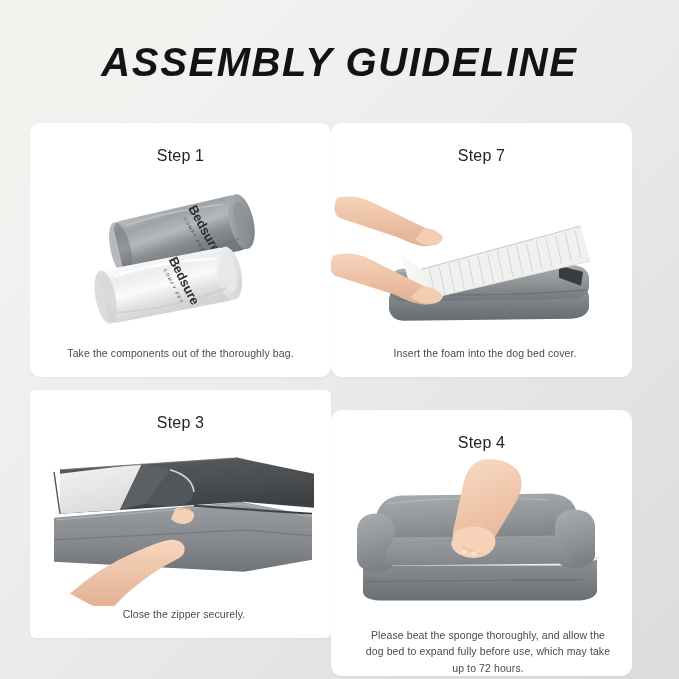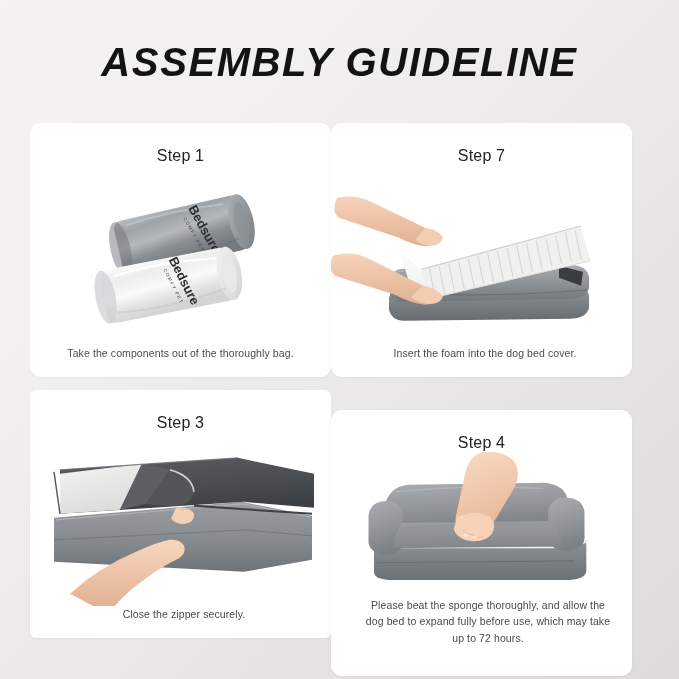--- a/index.html
+++ b/index.html
@@ -35,21 +35,21 @@
     margin-top:24px;letter-spacing:.2px;
   }
   .fig{flex:1;position:relative;}
   .fig svg{position:absolute;left:0;top:0;width:100%;height:100%;}
   .cap{
     font-size:10.5px;color:#4a4a4a;line-height:1.55;letter-spacing:.1px;
   }
   .cap.center{text-align:center;padding:0 16px 16px;}
   .cap.left{text-align:center;padding:0 26px 16px 33px;}
   .c3 .cap.left{padding-bottom:16px;}
-  .c4 .cap.left{padding:0 20px 30px 33px;}
+  .c4 .cap.left{padding:0 20px 0 33px;}
 </style>
 </head>
 <body>
 
 <div class="page">
 
   <div class="title">ASSEMBLY GUIDELINE</div>
 
   <div class="grid">
 

